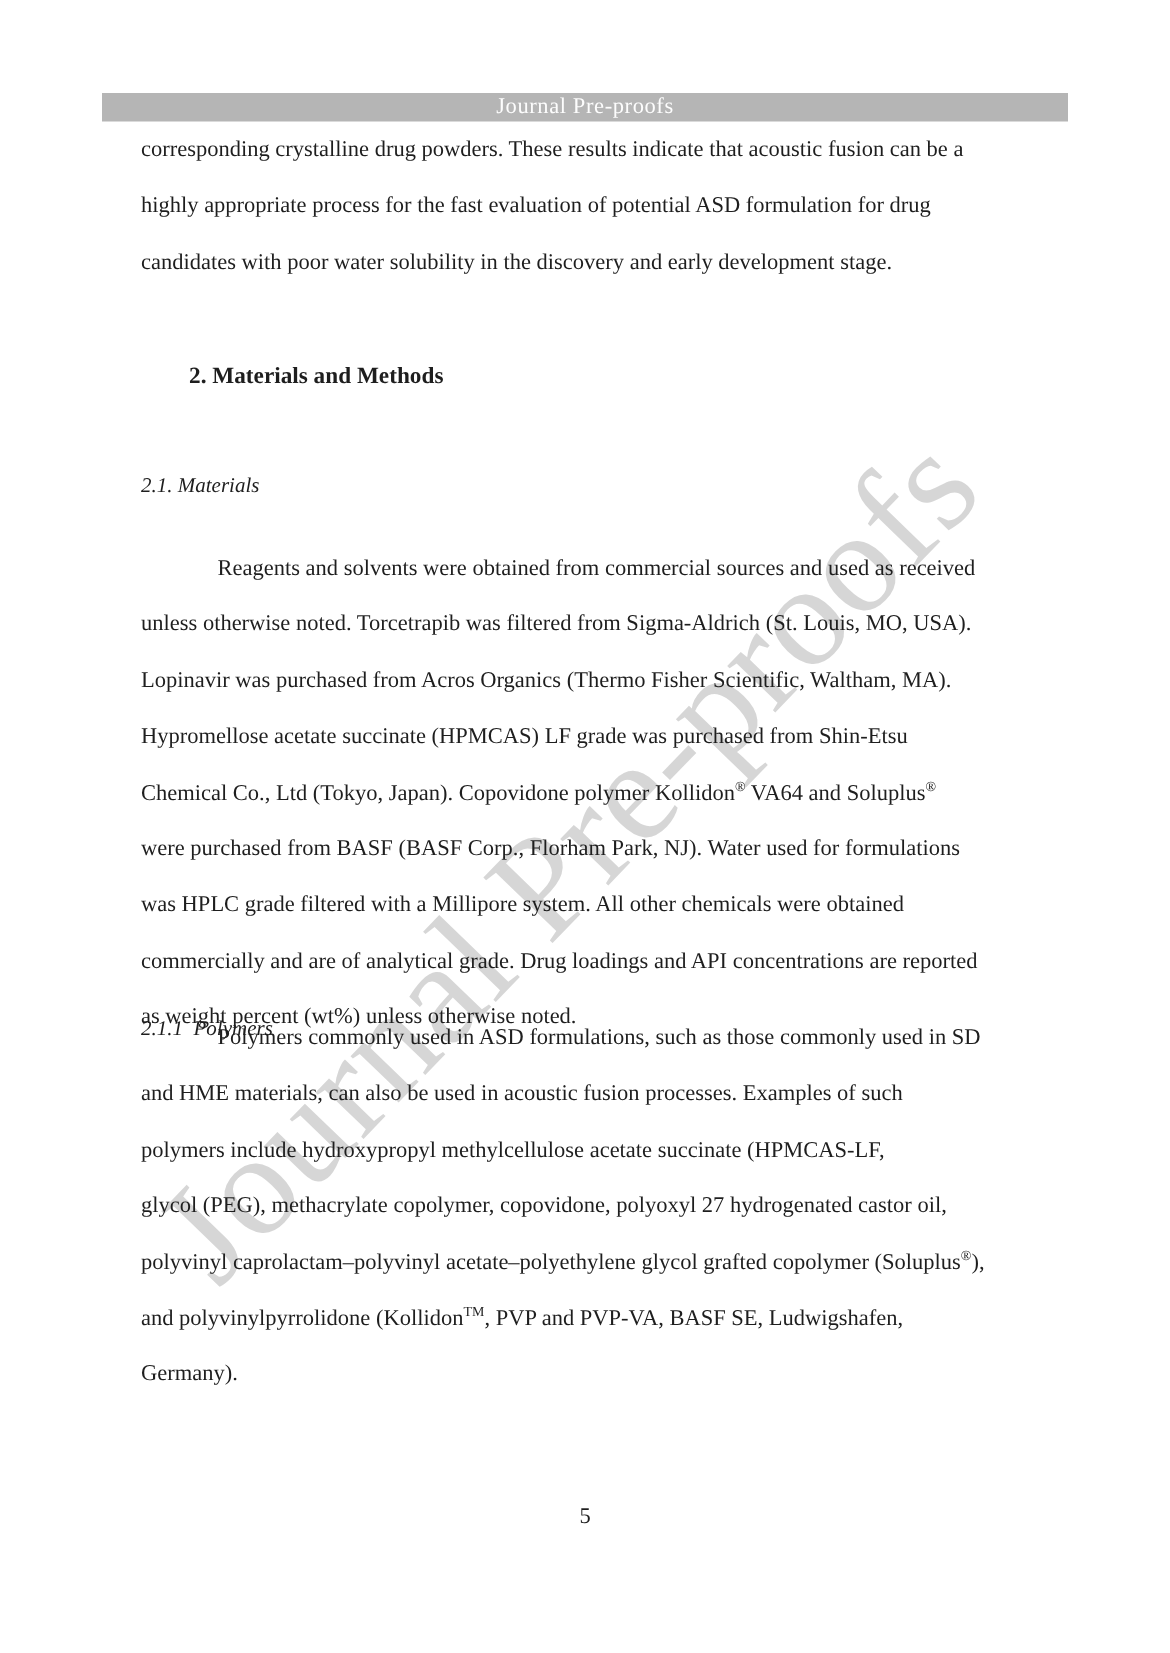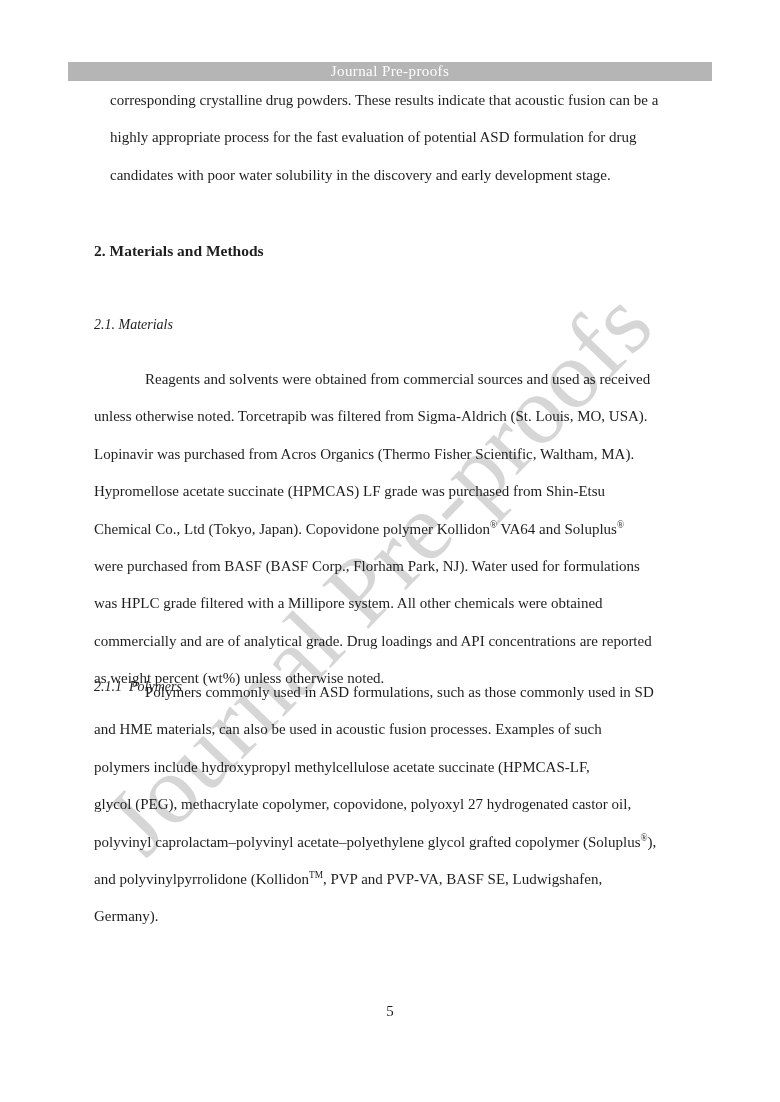--- a/index.html
+++ b/index.html
@@ -56,32 +56,33 @@
     height: 37.4px;
     line-height: 37.4px;
     white-space: pre;
   }
   .indent {
     text-indent: 51px;
   }
   .heading-bold {
     font-weight: bold;
     font-size: 15.5px;
+    margin-left: 32px;
   }
   .heading-italic {
     font-style: italic;
     font-size: 14px;
   }
   sup {
     font-size: 62%;
     vertical-align: super;
     line-height: 0;
   }
 
-  #intro-paragraph        { top: 82px; margin-left: 16px;  }
+  #intro-paragraph        { top: 82px;  }
   #section-heading        { top: 232px; }
   #subsection-heading     { top: 306px; }
   #materials-paragraph    { top: 361px; }
   #polymers-heading       { top: 668px; }
   #polymers-paragraph     { top: 674px; }
 
   .page-number {
     position: absolute;
     left: 0;
     top: 993px;

